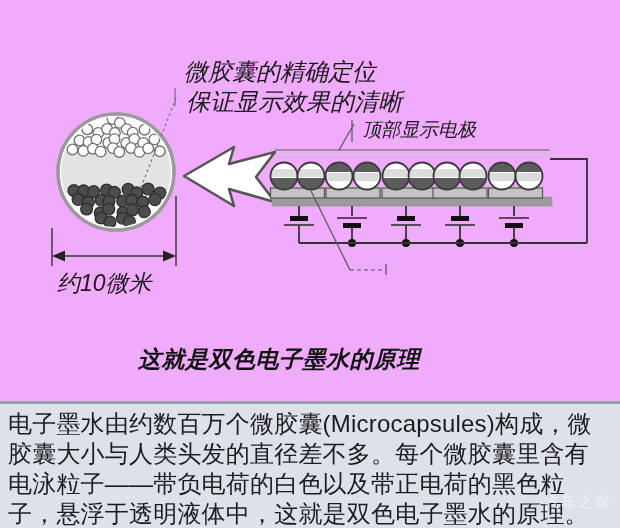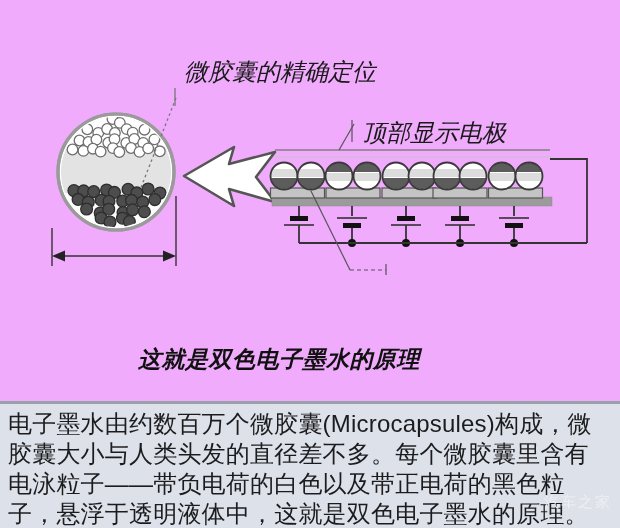--- a/index.html
+++ b/index.html
@@ -1,20 +1,20 @@
 <!DOCTYPE html>
 <html><head>
 <meta charset="utf-8">
 <style>
   html,body{margin:0;padding:0;}
   #page{position:relative;width:620px;height:528px;background:#f0abfc;overflow:hidden;
         font-family:"Liberation Sans","DejaVu Sans",sans-serif;}
   .lbl{position:absolute;font-style:italic;color:#1a1a1a;white-space:nowrap;}
   .lbl-callout{font-size:24px;line-height:27px;}
-  .lbl-electrode{font-size:24px;}
+  .lbl-electrode{font-size:19px;}
   .lbl-dim{font-size:23px;}
   #caption{position:absolute;left:138px;top:344px;font-size:23px;font-weight:bold;
            font-style:italic;color:#111;letter-spacing:0.5px;white-space:nowrap;}
   #desc-block{position:absolute;left:0;top:401px;width:620px;height:127px;
               background:#dde1e9;border-top:3px solid #98a0aa;box-sizing:border-box;}
   #desc-text{margin:0;padding:5px 8px 0 8px;font-size:24px;line-height:30px;
              color:#1c1c1e;letter-spacing:0.2px;}
   #watermark{position:absolute;right:8px;bottom:16px;font-size:15px;color:#edeff4;
              letter-spacing:2px;}
   svg{position:absolute;left:0;top:0;}
@@ -249,21 +249,23 @@
       <line x1="352" y1="120" x2="352" y2="142"></line>
     </g>
     <g stroke="#555" stroke-width="1.2">
       <line x1="311" y1="191" x2="350" y2="270"></line>
       <line x1="350" y1="270" x2="386" y2="270" stroke-dasharray="4,3"></line>
       <line x1="386" y1="264" x2="386" y2="275"></line>
     </g>
   </svg>
 
   <div class="lbl lbl-callout" style="left:184px;top:58px;">微胶囊的精确定位</div>
+  <div class="lbl lbl-callout" style="left:186px;top:88px;">保证显示效果的清晰</div>
   <div class="lbl lbl-electrode" style="left:362px;top:117px;">顶部显示电极</div>
+  <div class="lbl lbl-dim" style="left:57px;top:268px;">约10微米</div>
 
   <div id="caption">这就是双色电子墨水的原理</div>
 
   <div id="desc-block">
     <p id="desc-text">电子墨水由约数百万个微胶囊(Microcapsules)构成，微胶囊大小与人类头发的直径差不多。每个微胶囊里含有电泳粒子——带负电荷的白色以及带正电荷的黑色粒子，悬浮于透明液体中，这就是双色电子墨水的原理。</p>
     <div id="watermark">汽车之家</div>
   </div>
 </div>
 
 </body></html>

